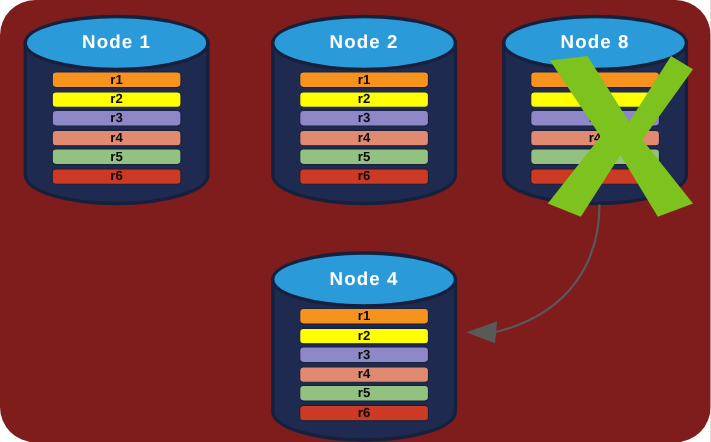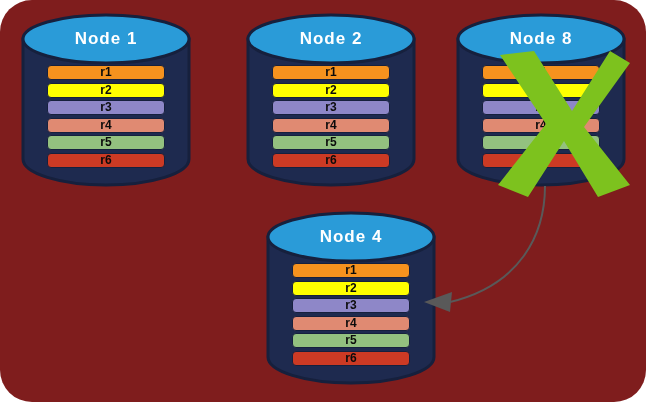--- a/index.html
+++ b/index.html
@@ -157,21 +157,21 @@
         <div class="row" style="background: rgb(204, 58, 36);">
           <span class="row-label">r6</span>
         </div>
       </div>
   </div>
 
   <svg class="x-mark" id="x-mark" width="140" height="150" viewBox="0 0 140 150" style="left: 494px; top: 49px;">
     <polygon points="6,6 40,2 78,62 116,2 136,14 90,78 136,136 104,148 70,92 34,148 4,136 52,75" fill="#7DC21E"></polygon>
   </svg>
 
-  <div class="node" id="node-4" style="left: 246px; top: 211px; width: 170px; height: 172px; margin-left: 20px;">
+  <div class="node" id="node-4" style="left: 246px; top: 228px; width: 170px; height: 172px;">
     <svg width="170" height="172" viewBox="0 0 170 172">
       <path d="M2,26 L2,146 A83,26 0 0,0 168,146 L168,26 Z" fill="#1E2A4F" stroke="#16203D" stroke-width="3"></path>
       <ellipse cx="85" cy="26" rx="83" ry="24" fill="#2A9BD8" stroke="#16203D" stroke-width="3"></ellipse>
     </svg>
     <div class="node-title" style="top: 16px;">Node  4</div>
     <div class="rows" style="top: 52px; padding-left: 26px; padding-right: 26px; box-sizing: border-box;">
         <div class="row" style="background: rgb(246, 146, 30);">
           <span class="row-label">r1</span>
         </div>
         <div class="row" style="background: rgb(255, 255, 0);">

